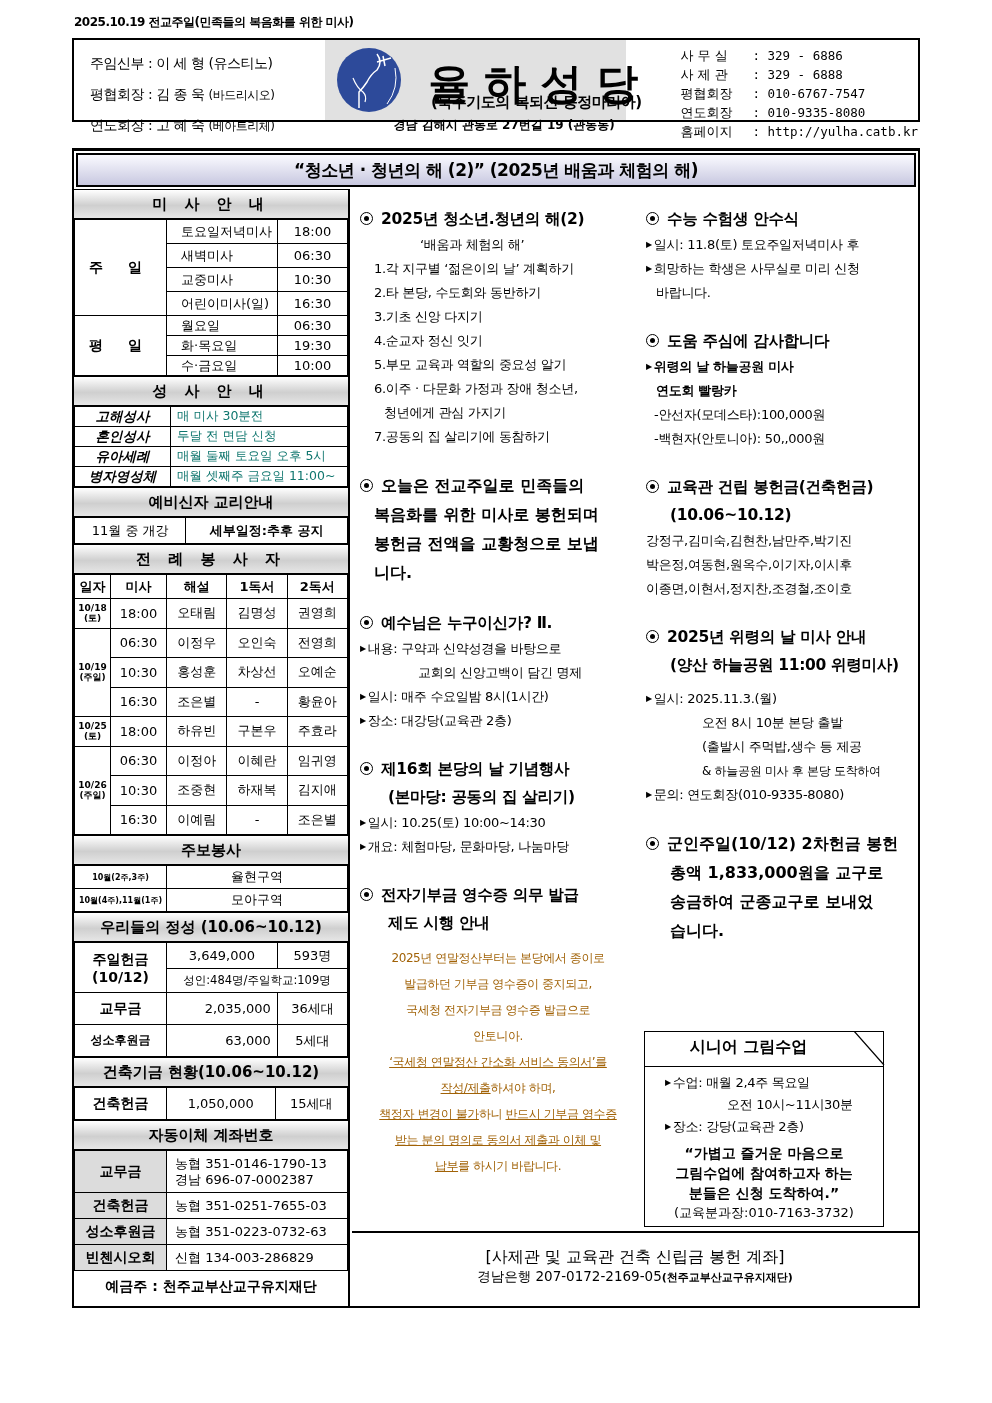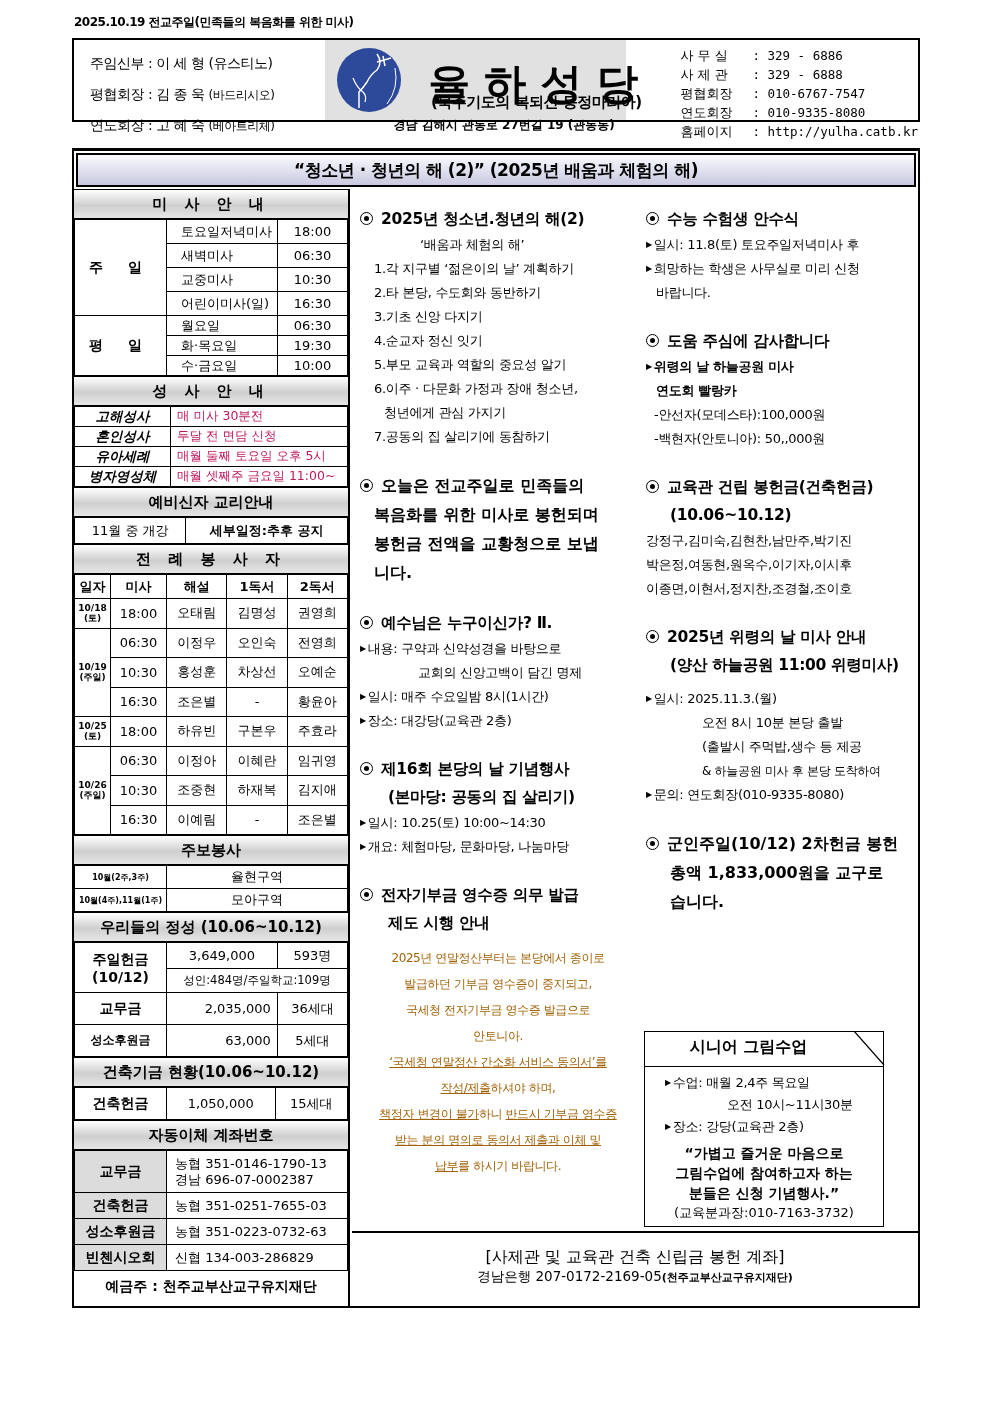--- a/index.html
+++ b/index.html
@@ -21,21 +21,21 @@
   .theme { position: absolute; left: 2px; top: 2px; width: 840px; height: 34px; border: 2px solid #000; background: linear-gradient(#fafaff, #c8c8e0); text-align: center; font-size: 17px; font-weight: bold; line-height: 30px; letter-spacing: -0.5px; }
   .left { position: absolute; left: 0; top: 38px; width: 276px; height: 1118px; border-right: 2px solid #000; }
   .sec-h { height: 30px; background: linear-gradient(#fff, #cfcfcf 55%, #e6e6e6); border-top: 1px solid #000; border-bottom: 1px solid #000; text-align: center; font-weight: bold; font-size: 15px; line-height: 28px; letter-spacing: 6px; }
   .sec-h.nosp { letter-spacing: 0; }
   table { border-collapse: collapse; width: 100%; }
   td { border: 1px solid #000; text-align: center; font-size: 13px; height: 24px; padding: 0 2px; }
   .mass td { height: 24px; }
   .mass td.nm { text-align: left; padding-left: 14px; }
   .lbl-b { font-weight: bold; font-size: 14px; letter-spacing: 10px; }
   .sacr td.k { font-weight: bold; font-size: 13.5px; width: 96px; font-style: italic; }
-  .sacr td.v { text-align: left; padding-left: 6px; color: #be185d; font-size: 12.5px; }
+  .sacr td.v { text-align: left; padding-left: 6px; color: #0f766e; font-size: 12.5px; }
   .sacr td { height: 20px; }
   .cat td { height: 26px; font-size: 13px; }
   .lit td { height: 29.5px; font-size: 13px; }
   .lit th { border: 1px solid #000; font-size: 13px; height: 24px; }
   .lit .d { font-weight: bold; font-size: 9px; line-height: 10px; }
   .bul td { height: 23px; }
   .bul td.tiny { font-size: 8px; font-weight: bold; width: 92px; }
   .off td { height: 32px; font-size: 13px; }
   .off td.k { font-weight: bold; font-size: 14px; width: 92px; }
   .acc td { font-size: 13px; height: 26px; }
@@ -379,38 +379,39 @@
     <div class="t"><span class="arrow">▶</span><span>일시: 2025.11.3.(월)</span></div>
     <div class="t" style="padding-left:56px">오전 8시 10분 본당 출발</div>
     <div class="t" style="padding-left:56px">(출발시 주먹밥,생수 등 제공</div>
     <div class="t" style="padding-left:56px;font-size:12px">&amp; 하늘공원 미사 후 본당 도착하여</div>
     <div class="t"><span class="arrow">▶</span><span>문의: 연도회장(010-9335-8080)</span></div>
     <div class="gap"></div>
 
     <div class="bigh">
       <div><span class="h"><span class="dot"></span></span><span>군인주일(10/12) 2차헌금 봉헌</span></div>
       <div style="padding-left:24px">총액 1,833,000원을 교구로</div>
+      <div style="padding-left:24px">송금하여 군종교구로 보내었</div>
       <div style="padding-left:24px">습니다.</div>
     </div>
   </div>
 
   <div class="senior">
     <div class="tab">
       <svg width="242" height="36" viewBox="0 0 242 36" style="position:absolute;left:0;top:0">
         <path d="M0 0 L210 0 L240 34" stroke="#000" stroke-width="1.2" fill="none"></path>
       </svg>
       <div class="ttl">시니어 그림수업</div>
     </div>
     <div class="body">
       <div class="t"><span class="arrow">▶</span><span>수업:  매월 2,4주 목요일</span></div>
       <div class="t" style="padding-left:62px;line-height:20px">오전 10시~11시30분</div>
       <div class="t"><span class="arrow">▶</span><span>장소:  강당(교육관 2층)</span></div>
       <div class="q">“가볍고 즐거운 마음으로</div>
       <div class="q" style="margin-top:0">그림수업에 참여하고자 하는</div>
-      <div class="q" style="margin-top:0">분들은 신청 기념행사.”</div>
+      <div class="q" style="margin-top:0">분들은 신청 도착하여.”</div>
       <div class="ph">(교육분과장:010-7163-3732)</div>
     </div>
   </div>
 
   <div class="bottom-box">
     <div class="b1">[사제관 및 교육관 건축 신립금 봉헌 계좌]</div>
     <div class="b2"><span>경남은행 207-0172-2169-05</span><span style="font-size:11px;font-weight:bold">(천주교부산교구유지재단)</span></div>
   </div>
 </div>
 

